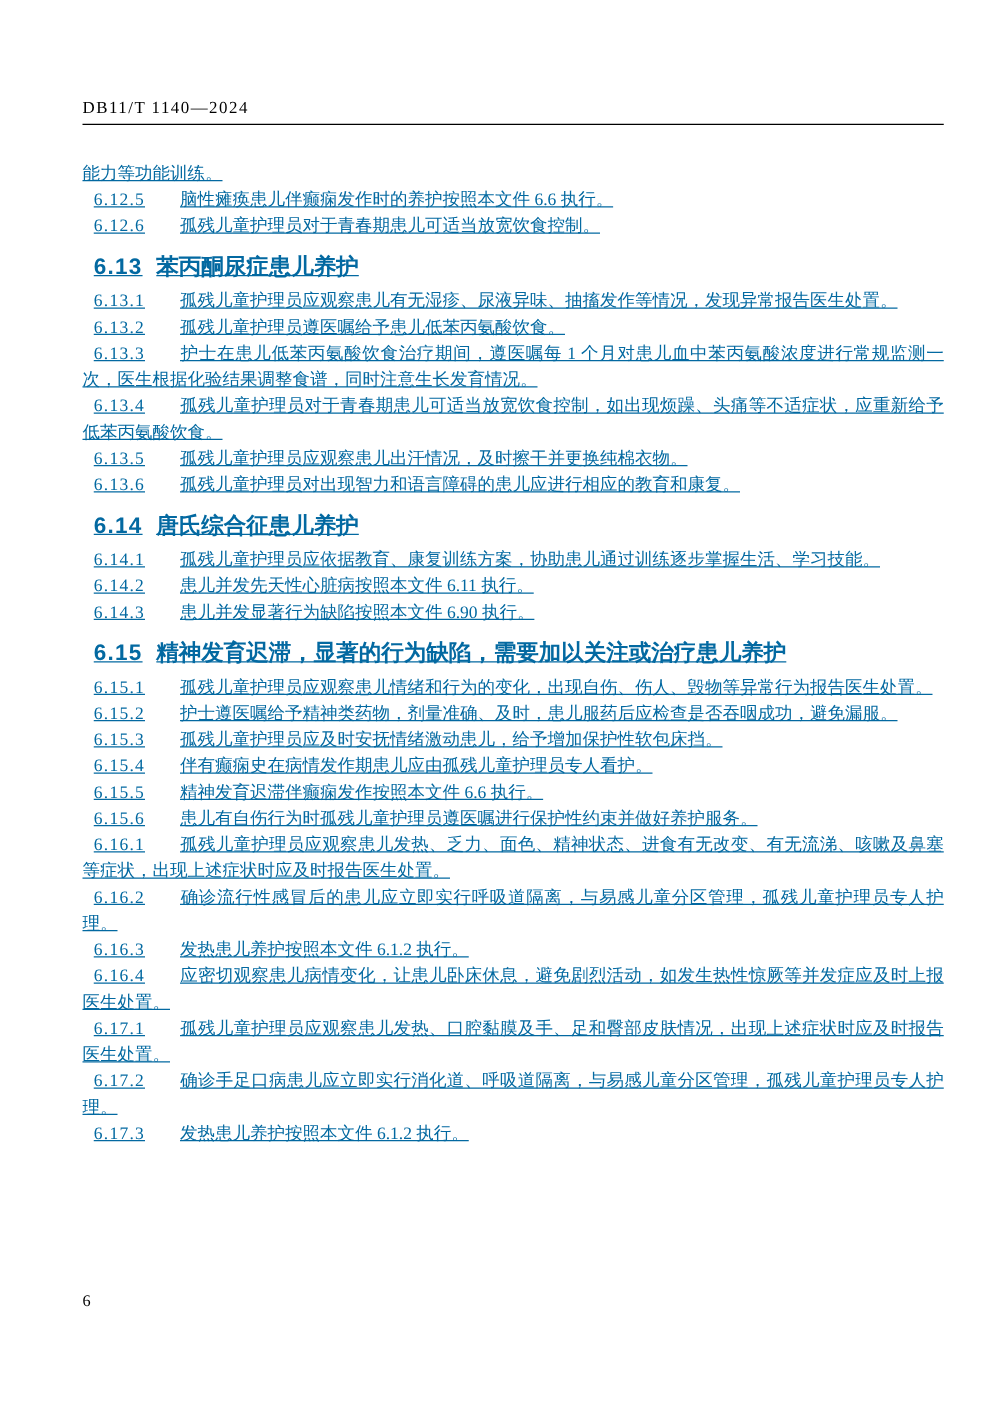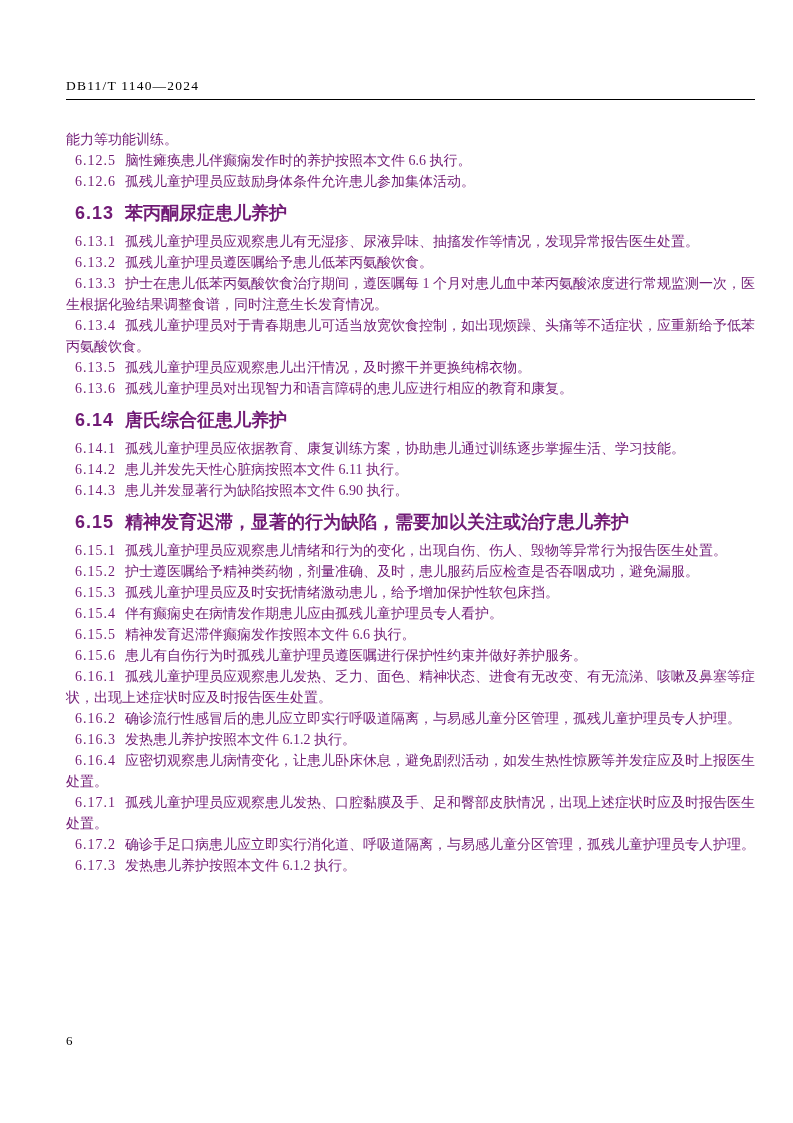--- a/index.html
+++ b/index.html
@@ -27,32 +27,33 @@
   .header-rule {
     border: none;
     border-top: 1.6px solid #000;
     margin: 5px 0 0 0;
   }
   .content {
     margin-top: 29px;
     font-size: 14px;
     line-height: 21px;
     text-align: justify;
-    color: #701a75;
+    color: #0369a1;
+    text-decoration: underline;
   }
   .clause {
     margin: 0;
     text-indent: 9px;
   }
   .clause.continuation {
     text-indent: 0;
   }
   .clause-number {
     letter-spacing: 1px;
-    margin-right: 9px;
+    margin-right: 28px;
     white-space: nowrap;
   }
   .section-heading {
     font-family: "Liberation Sans", "DejaVu Sans", sans-serif;
     font-weight: bold;
     font-size: 18px;
     margin: 11px 0 7px 0;
     text-indent: 9px;
     line-height: 21px;
   }
@@ -72,21 +73,21 @@
 <body>
 
 <div class="page">
   <div class="doc-header">
     <span>DB11/T 1140—2024</span>
   </div>
   <hr class="header-rule">
   <main class="content" id="content">
       <p class="clause continuation">能力等功能训练。</p>
       <p class="clause"><span class="clause-number">6.12.5</span><span class="clause-text">脑性瘫痪患儿伴癫痫发作时的养护按照本文件 6.6 执行。</span></p>
-      <p class="clause"><span class="clause-number">6.12.6</span><span class="clause-text">孤残儿童护理员应鼓励身体条件允许患儿参加集体活动。</span></p>
+      <p class="clause"><span class="clause-number">6.12.6</span><span class="clause-text">孤残儿童护理员对于青春期患儿可适当放宽饮食控制。</span></p>
       <h3 class="section-heading"><span class="clause-number">6.13</span><span class="section-title">苯丙酮尿症患儿养护</span></h3>
       <p class="clause"><span class="clause-number">6.13.1</span><span class="clause-text">孤残儿童护理员应观察患儿有无湿疹、尿液异味、抽搐发作等情况，发现异常报告医生处置。</span></p>
       <p class="clause"><span class="clause-number">6.13.2</span><span class="clause-text">孤残儿童护理员遵医嘱给予患儿低苯丙氨酸饮食。</span></p>
       <p class="clause"><span class="clause-number">6.13.3</span><span class="clause-text">护士在患儿低苯丙氨酸饮食治疗期间，遵医嘱每 1 个月对患儿血中苯丙氨酸浓度进行常规监测一次，医生根据化验结果调整食谱，同时注意生长发育情况。</span></p>
       <p class="clause"><span class="clause-number">6.13.4</span><span class="clause-text">孤残儿童护理员对于青春期患儿可适当放宽饮食控制，如出现烦躁、头痛等不适症状，应重新给予低苯丙氨酸饮食。</span></p>
       <p class="clause"><span class="clause-number">6.13.5</span><span class="clause-text">孤残儿童护理员应观察患儿出汗情况，及时擦干并更换纯棉衣物。</span></p>
       <p class="clause"><span class="clause-number">6.13.6</span><span class="clause-text">孤残儿童护理员对出现智力和语言障碍的患儿应进行相应的教育和康复。</span></p>
       <h3 class="section-heading"><span class="clause-number">6.14</span><span class="section-title">唐氏综合征患儿养护</span></h3>
       <p class="clause"><span class="clause-number">6.14.1</span><span class="clause-text">孤残儿童护理员应依据教育、康复训练方案，协助患儿通过训练逐步掌握生活、学习技能。</span></p>
       <p class="clause"><span class="clause-number">6.14.2</span><span class="clause-text">患儿并发先天性心脏病按照本文件 6.11 执行。</span></p>

